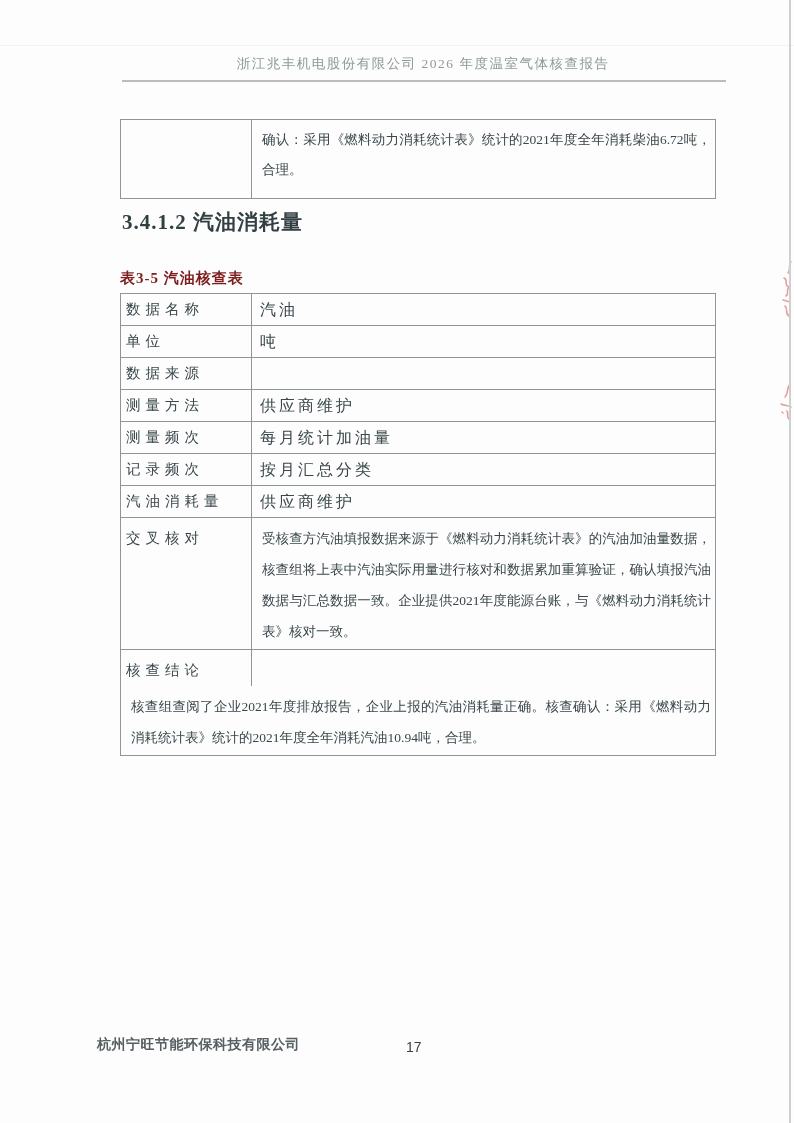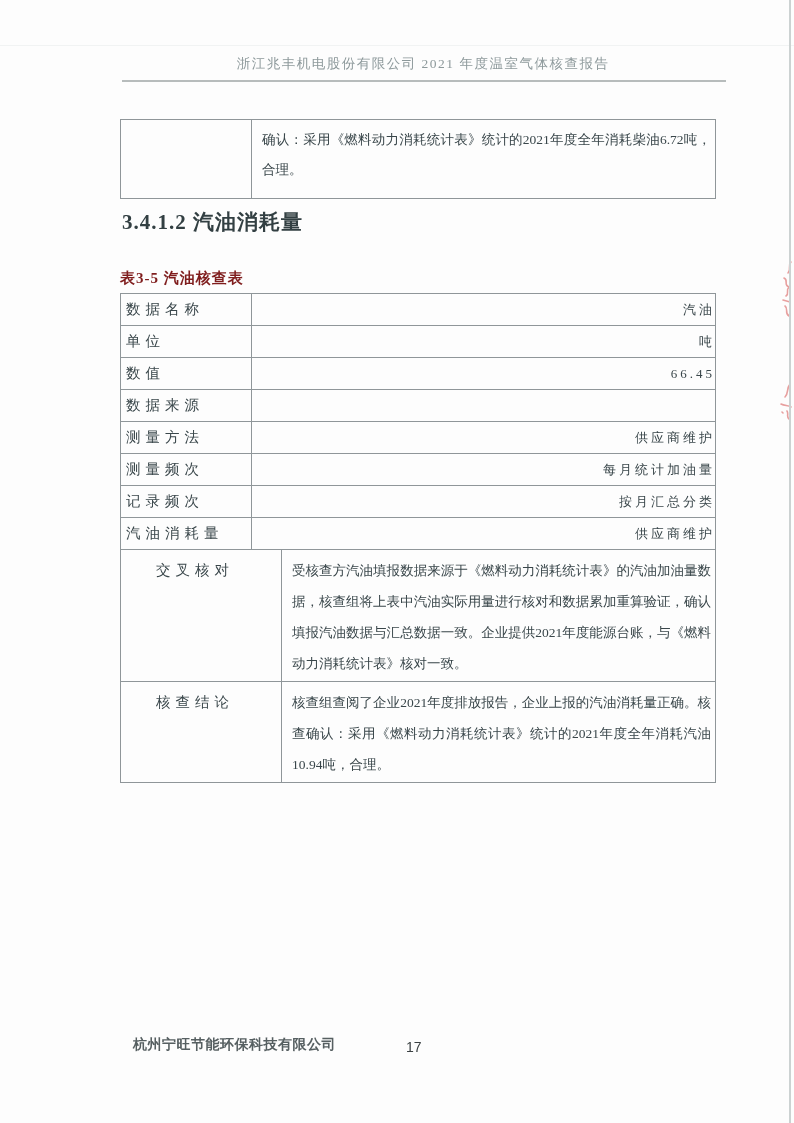--- a/index.html
+++ b/index.html
@@ -39,83 +39,78 @@
   .table-caption{
     position:absolute;left:120px;top:269px;width:640px;text-align:left;
     font-size:15px;font-weight:bold;letter-spacing:1px;color:#7f1d1d;
   }
   
   .vtable{
     position:absolute;left:120px;top:293px;width:596px;
     border:1px solid #8f9699;box-sizing:border-box;background:#fdfdfd;
   }
   .t-row{display:flex;border-bottom:1px solid #8f9699;}
-  .t-row:last-child{border-bottom:none;}
+  .t-row:last-child{border-bottom:none;flex-direction:column;}
   .t-label{
     width:131px;box-sizing:border-box;border-right:1px solid #8f9699;
     padding-left:5px;font-size:14.5px;letter-spacing:5px;color:#39464a;
     white-space:nowrap;overflow:hidden;font-family:Liberation Serif, serif;
   }
   .t-row.single .t-label,.t-row.single .t-value{height:31px;line-height:31px;}
-  .t-row.multi .t-label{line-height:31px;padding-top:5px;margin-left:30px;}
+  .t-row.multi .t-label{line-height:31px;padding-top:5px;}
   .t-value{
     flex:1;box-sizing:border-box;padding-left:8px;
-    font-size:13px;letter-spacing:3px;color:#39464a;white-space:nowrap;overflow:hidden;text-align:right;
+    font-size:16px;letter-spacing:3px;color:#39464a;white-space:nowrap;overflow:hidden;
   }
   .t-row.multi .t-value{
     font-size:13.5px;letter-spacing:0;line-height:31px;text-align:justify;
     padding:5px 4px 2px 10px;white-space:normal;overflow:visible;
   }
   
   .footer-company{
     position:absolute;left:97px;top:1036px;
     font-size:14px;font-weight:bold;letter-spacing:.5px;color:#565f61;
     font-family:"Liberation Sans","DejaVu Sans",sans-serif;
-    margin-left:36px;
   }
   .page-number{
     position:absolute;left:406px;top:1039px;font-size:14px;color:#3a4042;
     font-family:"Liberation Sans","DejaVu Sans",sans-serif;
   }
   
   .scan-edge{position:absolute;left:789px;top:0;width:2px;height:1123px;background:#ccd2d2;}
   .margin-mark{position:absolute;}
 </style>
 </head>
 <body>
 
 <div id="page">
 
   <div class="top-shadow"></div>
 
-  <div class="header-title">浙江兆丰机电股份有限公司 2021 年度温室气体核查报告</div>
+  <div class="header-title">浙江兆丰机电股份有限公司 2026 年度温室气体核查报告</div>
   <div class="header-rule"></div>
 
   <div class="carryover">
     <div class="c-label"></div>
     <div class="c-value">确认：采用《燃料动力消耗统计表》统计的2021年度全年消耗柴油6.72吨，合理。</div>
   </div>
 
   <div class="section-heading">3.4.1.2 汽油消耗量</div>
 
   <div class="table-caption">表3-5 汽油核查表</div>
 
   <div class="vtable">
     <div>
         <div class="t-row single">
           <div class="t-label">数据名称</div>
           <div class="t-value">汽油</div>
         </div>
         <div class="t-row single">
           <div class="t-label">单位</div>
           <div class="t-value">吨</div>
-        </div>
-        <div class="t-row single">
-          <div class="t-label">数值</div>
-          <div class="t-value">66.45</div>
         </div>
         <div class="t-row single">
           <div class="t-label">数据来源</div>
         </div>
         <div class="t-row single">
           <div class="t-label">测量方法</div>
           <div class="t-value">供应商维护</div>
         </div>
         <div class="t-row single">
           <div class="t-label">测量频次</div>

